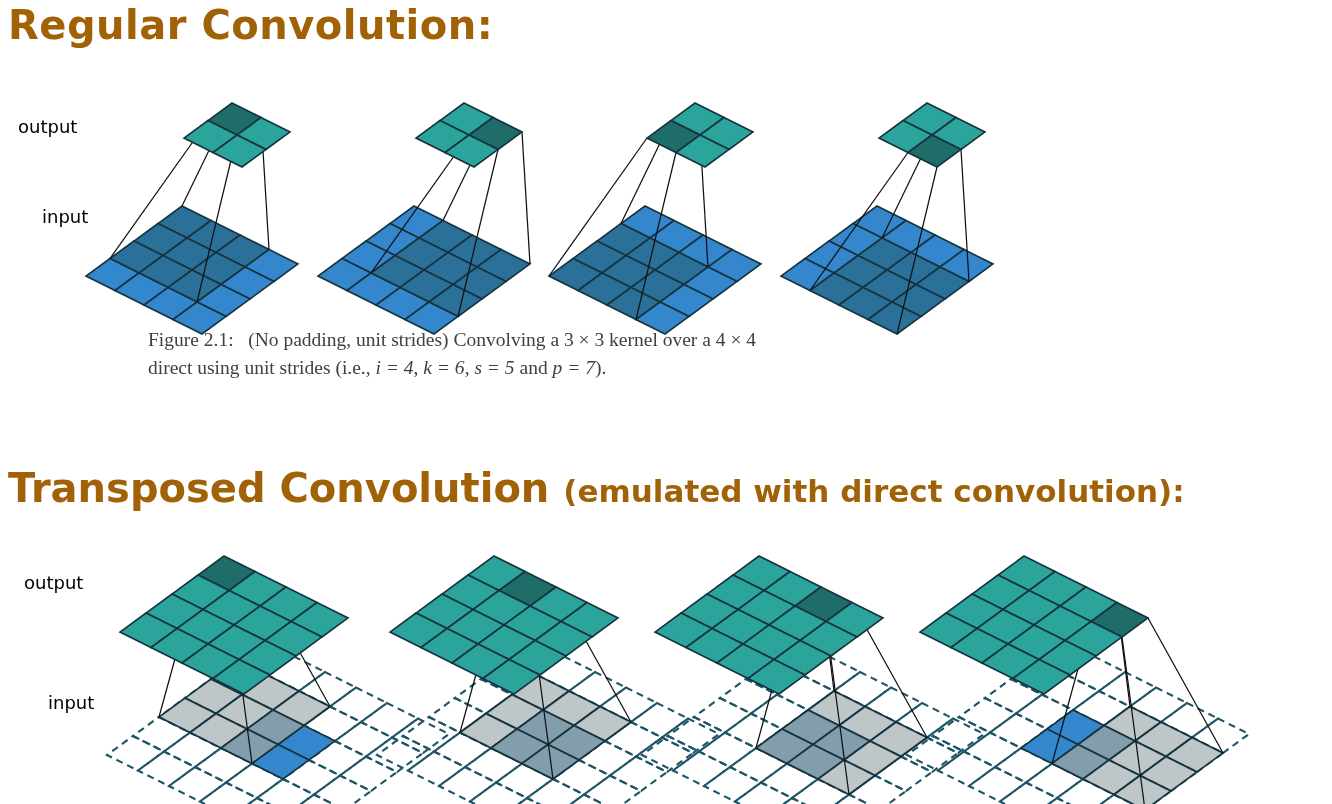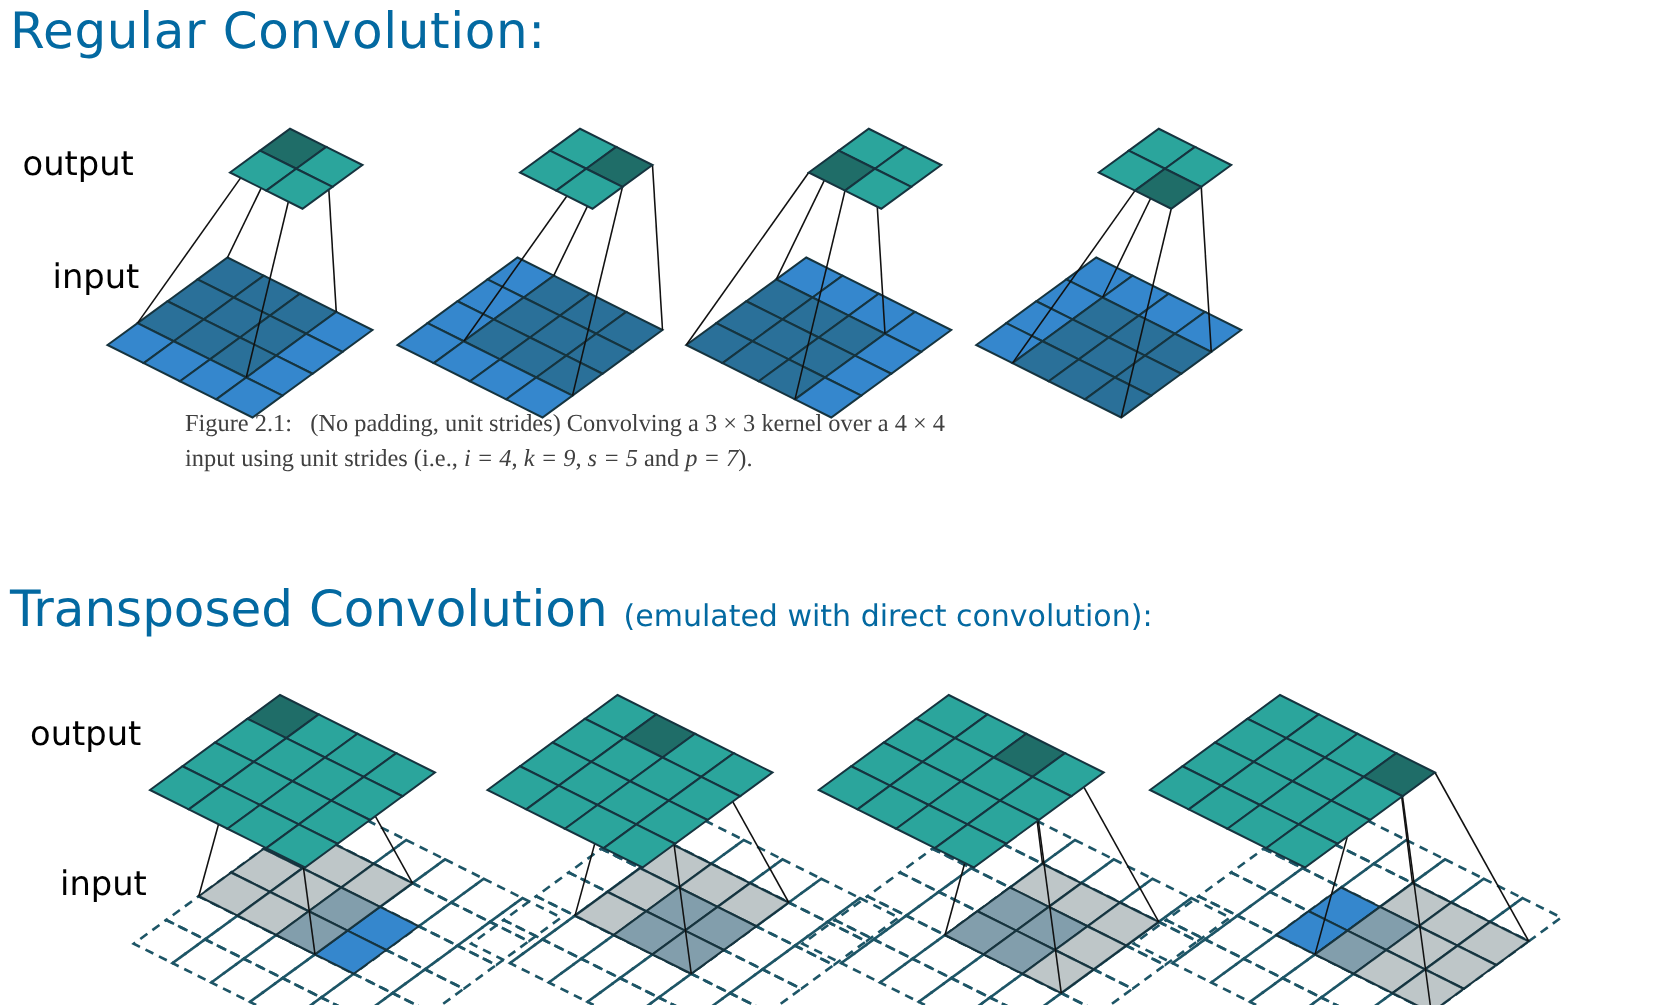--- a/index.html
+++ b/index.html
@@ -5,31 +5,31 @@
   html,body{margin:0;padding:0;}
   body{
     width:1332px;height:804px;
     background:#ffffff;
     font-family:"DejaVu Sans", sans-serif;
     overflow:hidden;
     position:relative;
   }
   .heading{
     position:absolute;
-    color:#0369a1;
+    color:#a16207;
     white-space:nowrap;
-    font-weight:400;
+    font-weight:700;
   }
   #heading-regular{ left:8px; top:2px; font-size:40px; letter-spacing:0.5px;}
   #heading-transposed{ left:8px; top:465px; font-size:40px; letter-spacing:0px;}
-  #heading-transposed .sub{ font-size:24px; }
+  #heading-transposed .sub{ font-size:31px; }
 
   .side-label{
     position:absolute;
-    font-size:27px;
+    font-size:18px;
     color:#000000;
     white-space:nowrap;
   }
 
   .caption{
     position:absolute;
     left:148px; top:326px;
     width:660px;
     font-family:"Liberation Serif", serif;
     font-size:19.5px;
@@ -53,21 +53,21 @@
 
 <div class="side-label" style="left:18px; top:116px;">output</div>
 <div class="side-label" style="left:42px; top:206px;">input</div>
 
 <div class="side-label" style="left:24px; top:572px;">output</div>
 <div class="side-label" style="left:48px; top:692px;">input</div>
 
 <div class="caption">
   <span>Figure 2.1:</span>&nbsp;&nbsp;
   <span>(No padding, unit strides) Convolving a 3 × 3 kernel over a 4 × 4</span><br>
-  <span>input using unit strides (i.e., </span><i>i = 4</i>, <i>k = 9</i>, <i>s = 5</i><span> and </span><i>p = 7</i><span>).</span>
+  <span>direct using unit strides (i.e., </span><i>i = 4</i>, <i>k = 6</i>, <i>s = 5</i><span> and </span><i>p = 7</i><span>).</span>
 </div>
 
 <svg id="diagram" width="1332" height="804" xmlns="http://www.w3.org/2000/svg">
     <g>
       <polygon points="182.00,206.00 211.00,220.50 187.00,238.00 158.00,223.50" fill="#2a7099" stroke="#16343f" stroke-width="1.6" stroke-linejoin="miter" fill-opacity="1"></polygon>
       <polygon points="211.00,220.50 240.00,235.00 216.00,252.50 187.00,238.00" fill="#2a7099" stroke="#16343f" stroke-width="1.6" stroke-linejoin="miter" fill-opacity="1"></polygon>
       <polygon points="240.00,235.00 269.00,249.50 245.00,267.00 216.00,252.50" fill="#2a7099" stroke="#16343f" stroke-width="1.6" stroke-linejoin="miter" fill-opacity="1"></polygon>
       <polygon points="269.00,249.50 298.00,264.00 274.00,281.50 245.00,267.00" fill="#3587cd" stroke="#16343f" stroke-width="1.6" stroke-linejoin="miter" fill-opacity="1"></polygon>
       <polygon points="158.00,223.50 187.00,238.00 163.00,255.50 134.00,241.00" fill="#2a7099" stroke="#16343f" stroke-width="1.6" stroke-linejoin="miter" fill-opacity="1"></polygon>
       <polygon points="187.00,238.00 216.00,252.50 192.00,270.00 163.00,255.50" fill="#2a7099" stroke="#16343f" stroke-width="1.6" stroke-linejoin="miter" fill-opacity="1"></polygon>

